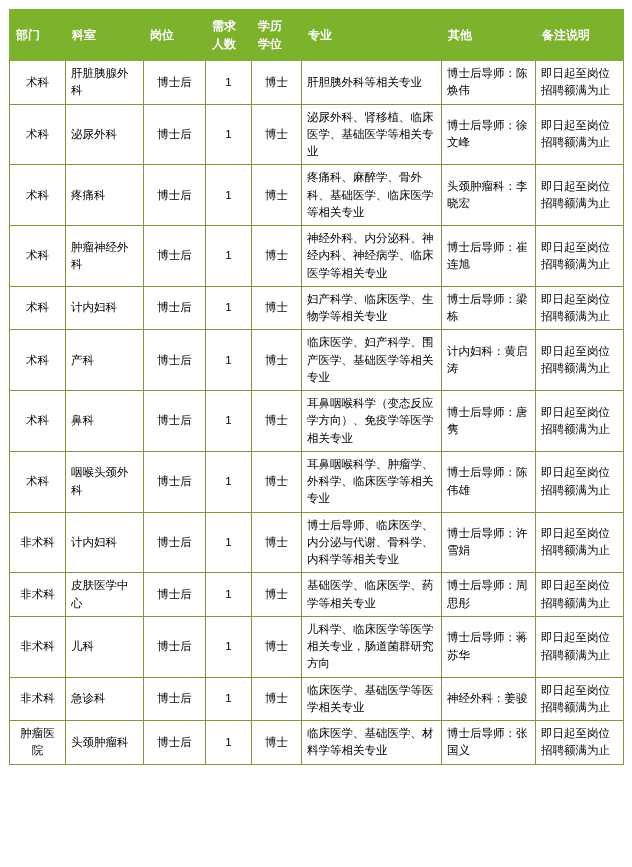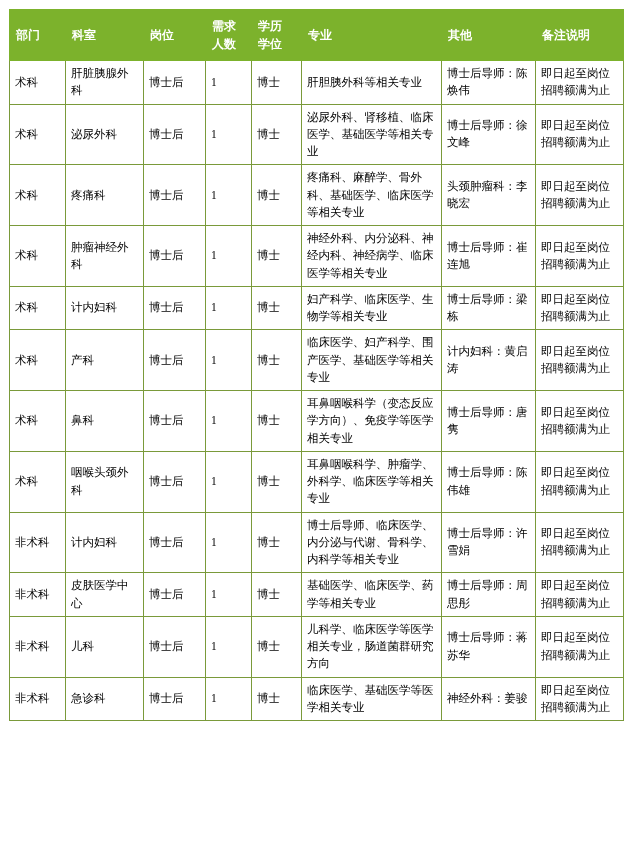--- a/index.html
+++ b/index.html
@@ -11,21 +11,20 @@
     width: 632px;
     height: 867px;
     font-family: "Liberation Sans", sans-serif;
     color: #000000;
   }
   table.recruit-table {
     border-collapse: collapse;
     width: 614px;
     margin: 9px 12px 0 9px;
     table-layout: fixed;
-    font-family: Liberation Serif, serif;
   }
   table.recruit-table th,
   table.recruit-table td {
     border: 1px solid #7a9a3a;
     padding: 4px 5px;
     font-size: 11.5px;
     line-height: 1.5;
     vertical-align: middle;
     word-break: break-all;
   }
@@ -40,21 +39,21 @@
   }
   .col-dept    { width: 56px; }
   .col-office  { width: 78px; }
   .col-post    { width: 62px; }
   .col-num     { width: 46px; }
   .col-degree  { width: 50px; }
   .col-major   { width: 140px; }
   .col-other   { width: 94px; }
   .col-remark  { width: 88px; }
 
-  td.c-center { text-align: left; }
+  td.c-center { text-align: center; }
   td.c-left   { text-align: left; }
 
   .stack-line { display: block; }
 </style>
 </head>
 <body>
 
 <table class="recruit-table">
   <colgroup>
     <col class="col-dept">
@@ -198,14 +197,24 @@
       <tr>
         <td class="c-center">非术科</td>
         <td class="c-left">急诊科</td>
         <td class="c-center">博士后</td>
         <td class="c-center">1</td>
         <td class="c-center">博士</td>
         <td class="c-left">临床医学、基础医学等医学相关专业</td>
         <td class="c-left">神经外科：姜骏</td>
         <td class="c-left">即日起至岗位招聘额满为止</td>
       </tr>
+      <tr>
+        <td class="c-center">肿瘤医院</td>
+        <td class="c-left">头颈肿瘤科</td>
+        <td class="c-center">博士后</td>
+        <td class="c-center">1</td>
+        <td class="c-center">博士</td>
+        <td class="c-left">临床医学、基础医学、材料学等相关专业</td>
+        <td class="c-left">博士后导师：张国义</td>
+        <td class="c-left">即日起至岗位招聘额满为止</td>
+      </tr>
     </tbody>
 </table>
 
 </body></html>

